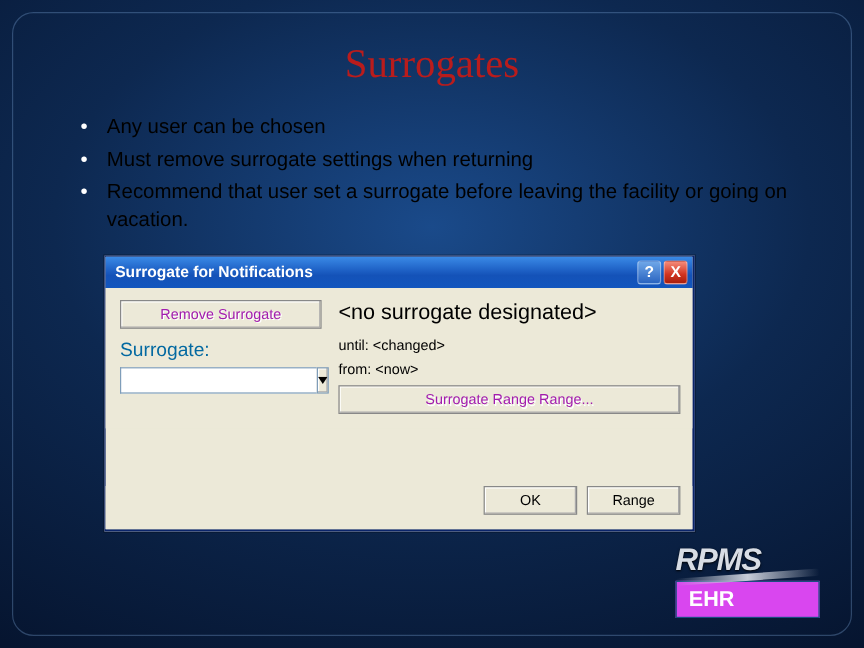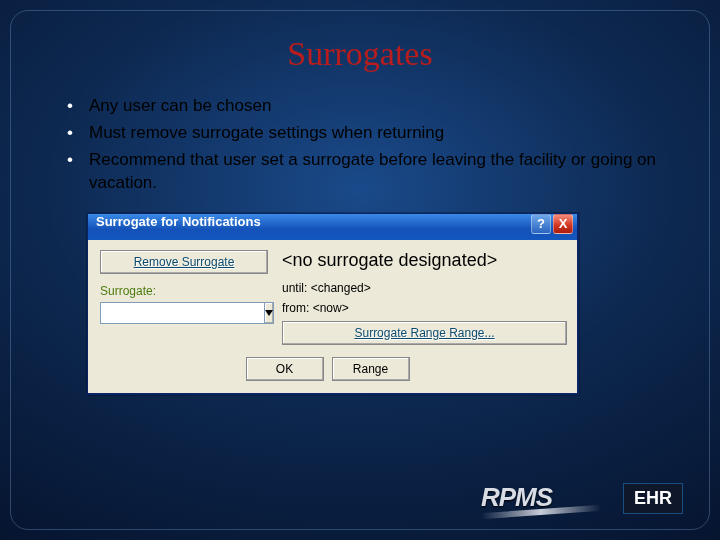--- a/index.html
+++ b/index.html
@@ -56,20 +56,21 @@
     border-bottom: 2px solid #0a246a;
     box-shadow: 0 0 0 1px rgba(0,0,0,0.25);
     font-size: 12px;
     color: #000;
     font-family: Tahoma, Verdana, sans-serif;
   }
   .titlebar {
     height: 26px;
     background: linear-gradient(to bottom, #3a8ae6 0%, #1d5fc4 45%, #1452b8 60%, #1256be 100%);
     display: flex;
+    align-items: center;
     padding: 0 4px 0 8px;
     color: #fff;
     font-weight: bold;
     font-size: 13px;
   }
   .titlebar-text { flex: 1; }
   .titlebar-btn {
     width: 20px; height: 20px;
     margin-left: 2px;
     border-radius: 3px;
@@ -106,28 +107,27 @@
     border: 1px solid #888;
     box-shadow: inset -1px -1px 0 #aaa, inset 1px 1px 0 #fff;
     height: 24px;
     line-height: 22px;
     font-size: 12px;
     font-family: Tahoma, Verdana, sans-serif;
     text-align: center;
     padding: 0 8px;
   }
   .xp-button.disabled {
-    color: #0c4a6e;
+    color: #a21caf;
     text-shadow: 1px 1px 0 #fff;
-    text-decoration: underline;
   }
   .xp-button.block { width: 100%; display:block; }
   .label-row {
-    font-size: 12px;
-    color: #4d7c0f;
+    font-size: 16px;
+    color: #0369a1;
     margin: 10px 0 4px 0;
   }
   .combo {
     display: flex;
     width: 100%;
     height: 22px;
   }
   .combo input {
     flex: 1;
     border: 1px solid #7f9db9;
@@ -151,54 +151,55 @@
     color: #000;
     margin-bottom: 10px;
   }
   .kv {
     font-size: 12px;
     color: #000;
     margin-bottom: 6px;
   }
   .button-row {
     display: flex;
-    justify-content: center;
+    justify-content: flex-end;
     gap: 8px;
     padding: 0 10px 12px 0;
     background: #ece9d8;
+    margin-top: 48px;
   }
   .button-row .xp-button { width: 78px; }
   .logo-area {
     position: absolute;
     right: 26px;
     bottom: 14px;
     display: flex;
-    align-items: center;
-    gap: 22px;
+    gap: 0;
+    flex-direction: column;
   }
   .rpms-logo {
     font-family: Arial, Helvetica, sans-serif;
     font-style: italic;
     font-weight: 900;
     font-size: 26px;
     color: #d8dde5;
     letter-spacing: -1px;
     text-shadow: 0 1px 2px #000;
     position: relative;
   }
   .rpms-swoosh {
     display:block;
     width: 120px; height: 6px;
     background: linear-gradient(90deg, transparent, #c8cdd8, transparent);
     border-radius: 3px;
     transform: rotate(-4deg);
     margin-top: -4px;
   }
   .ehr-badge {
-    background: #0f172a;
+    background: #d946ef;
     color: #fff;
     font-weight: bold;
     font-size: 18px;
     padding: 4px 10px;
     font-family: Arial, sans-serif;
     border: 1px solid #1a4d80;
   }
 </style>
 </head>
 <body>

